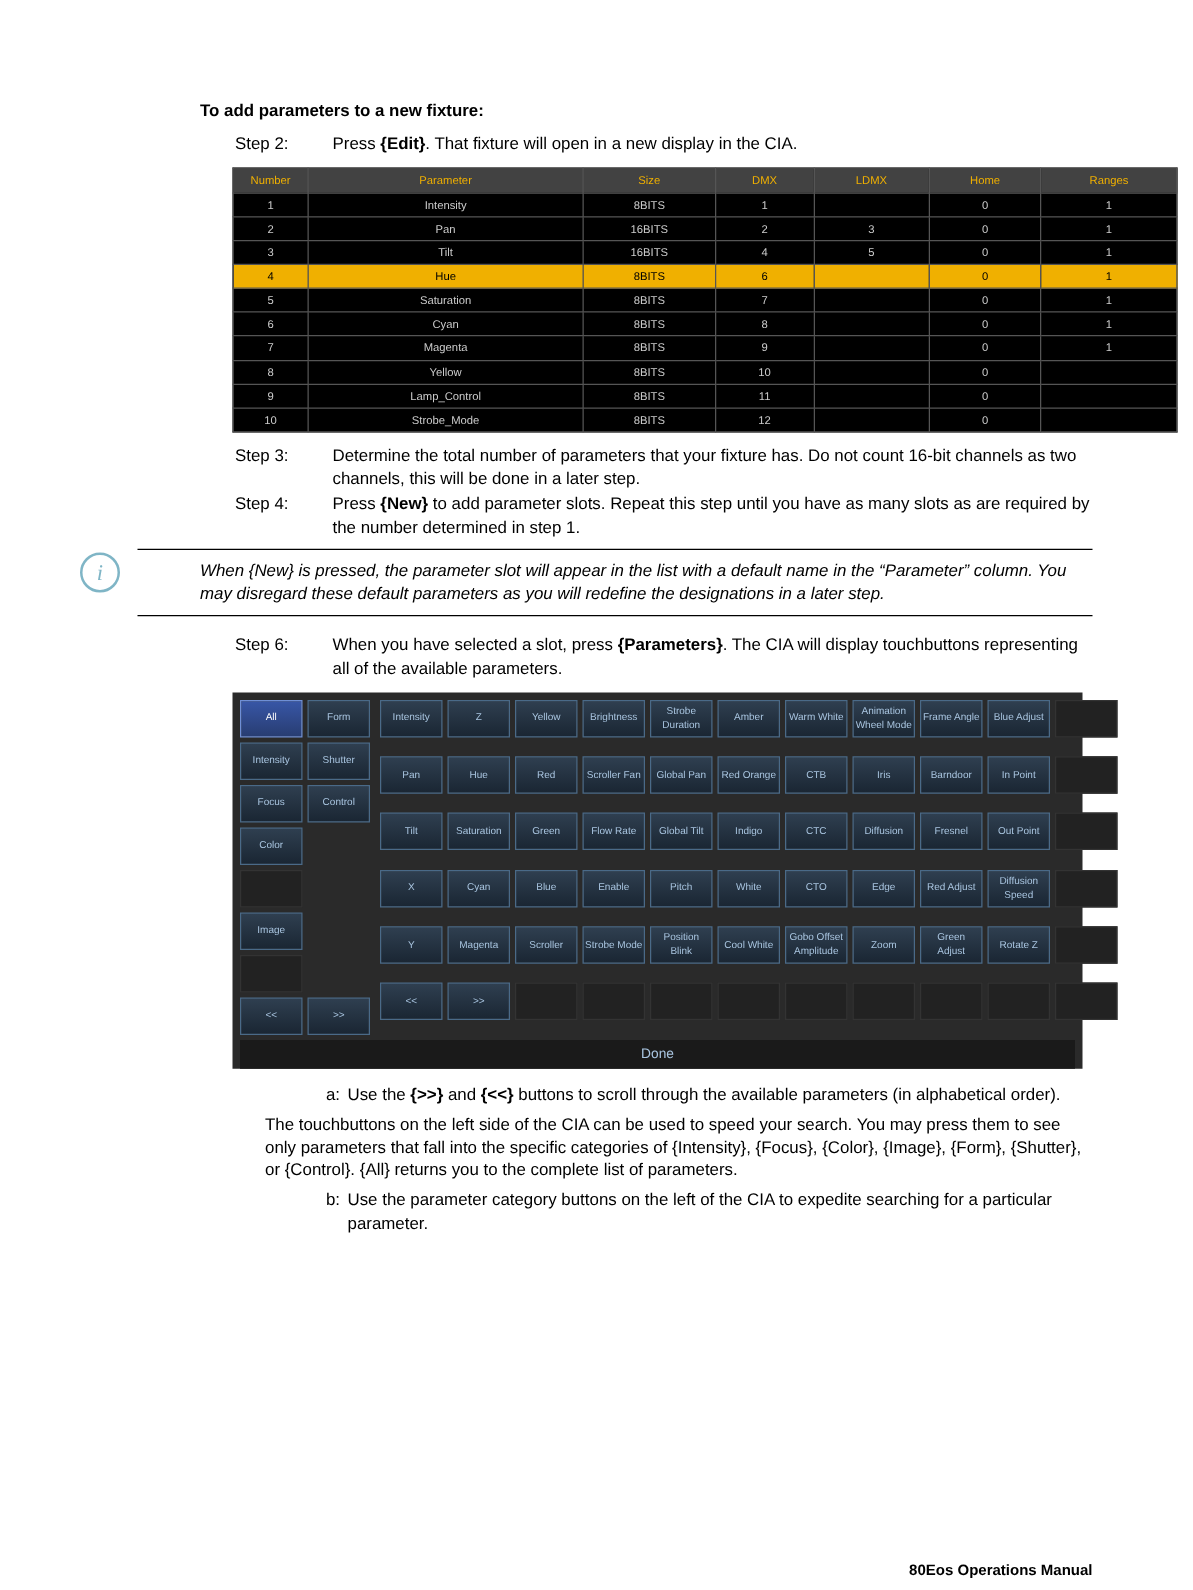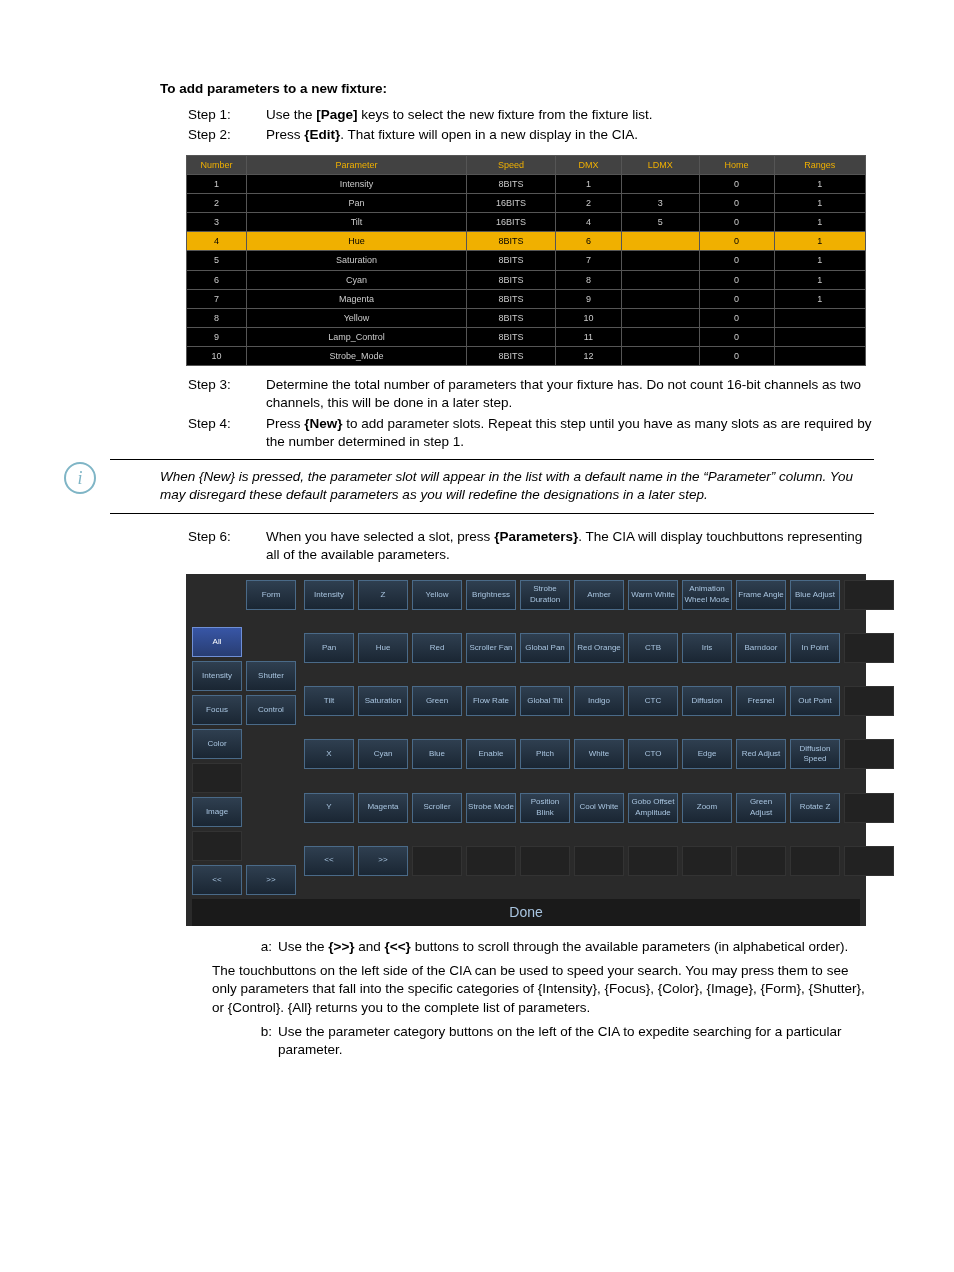--- a/index.html
+++ b/index.html
@@ -14,21 +14,21 @@
   }
   .title { font-weight: bold; margin: 0 0 8px 80px; }
   .steps { margin-left: 108px; }
   .step-row { display:flex; margin-bottom: 2px; }
   .step-label { flex: 0 0 78px; }
   .step-text { flex: 1; }
   .step-text b { font-weight: bold; }
 
   
   .param-table {
-    width: 680px;
+    width: 756px;
     margin: 10px 0 10px 106px;
     border-collapse: collapse;
     font-size: 9px;
     color: #ccc;
     background: #000;
     border: 1px solid #666;
   }
   .param-table th, .param-table td {
     border: 1px solid #555;
     padding: 3px 4px;
@@ -53,56 +53,52 @@
   .catcol { display:flex; flex-direction:column; gap:4px;}
   .tb {
     width:50px; height:30px;
     background: linear-gradient(#2f3f50,#1a2633);
     border:1px solid #4a6a88;
     color:#a9c5e0;
     font-size:8px;
     display:flex; align-items:center; justify-content:center; text-align:center;
     padding:1px;
   }
-  .tb.sel { background: linear-gradient(#3856a6,#283d72); border-color:#6f8fd6; color:#fff;margin-top:47px;}
+  .tb.sel { background: linear-gradient(#3856a6,#283d72); border-color:#6f8fd6; color:#fff;}
   .tb.empty { background:#222; border-color:#333; color:transparent;}
   .gridcol { display:grid; grid-template-columns: repeat(11, 50px); gap:4px;}
-  .done-bar { background:#1a1a1a; color:#a9c5e0; text-align:center; font-size:14px; padding:4px 0;}
+  .done-bar { background:#1a1a1a; color:#a9c5e0; text-align:center; font-size:11px; padding:4px 0;}
 
   .sub-steps { margin-left: 168px; }
   .sub-row { display:flex; margin-bottom:4px;}
   .sub-label { flex:0 0 30px; text-align:right; padding-right:6px;}
   .sub-text { flex:1; }
 
   .para { margin: 6px 0 6px 132px; }
 
-  .footer { display:flex; justify-content:flex-start; margin-top:260px; font-size:12px;}
+  .footer { display:flex; justify-content:flex-end; margin-top:260px; font-size:12px;font-weight:bold;}
 </style>
 </head>
 <body>
 
 <div class="title">To add parameters to a new fixture:</div>
 
 <div class="steps" id="stepsA">
-    <div class="step-row">
-      <div class="step-label">Step 1:</div>
-      <div class="step-text">Use the <b>[Page]</b> keys to select the new fixture from the fixture list.</div>
-    </div>
     <div class="step-row">
       <div class="step-label">Step 2:</div>
       <div class="step-text">Press <b>{Edit}</b>. That fixture will open in a new display in the CIA.</div>
     </div>
   </div>
 
 <table class="param-table">
   <thead>
       <tr id="pthead">
         <th style="width: 60px;">Number</th>
         <th style="width: 220px;">Parameter</th>
-        <th>Speed</th>
+        <th>Size</th>
         <th>DMX</th>
         <th>LDMX</th>
         <th>Home</th>
         <th>Ranges</th>
       </tr>
     </thead>
   <tbody id="ptbody">
       <tr>
         <td>1</td>
         <td>Intensity</td>

